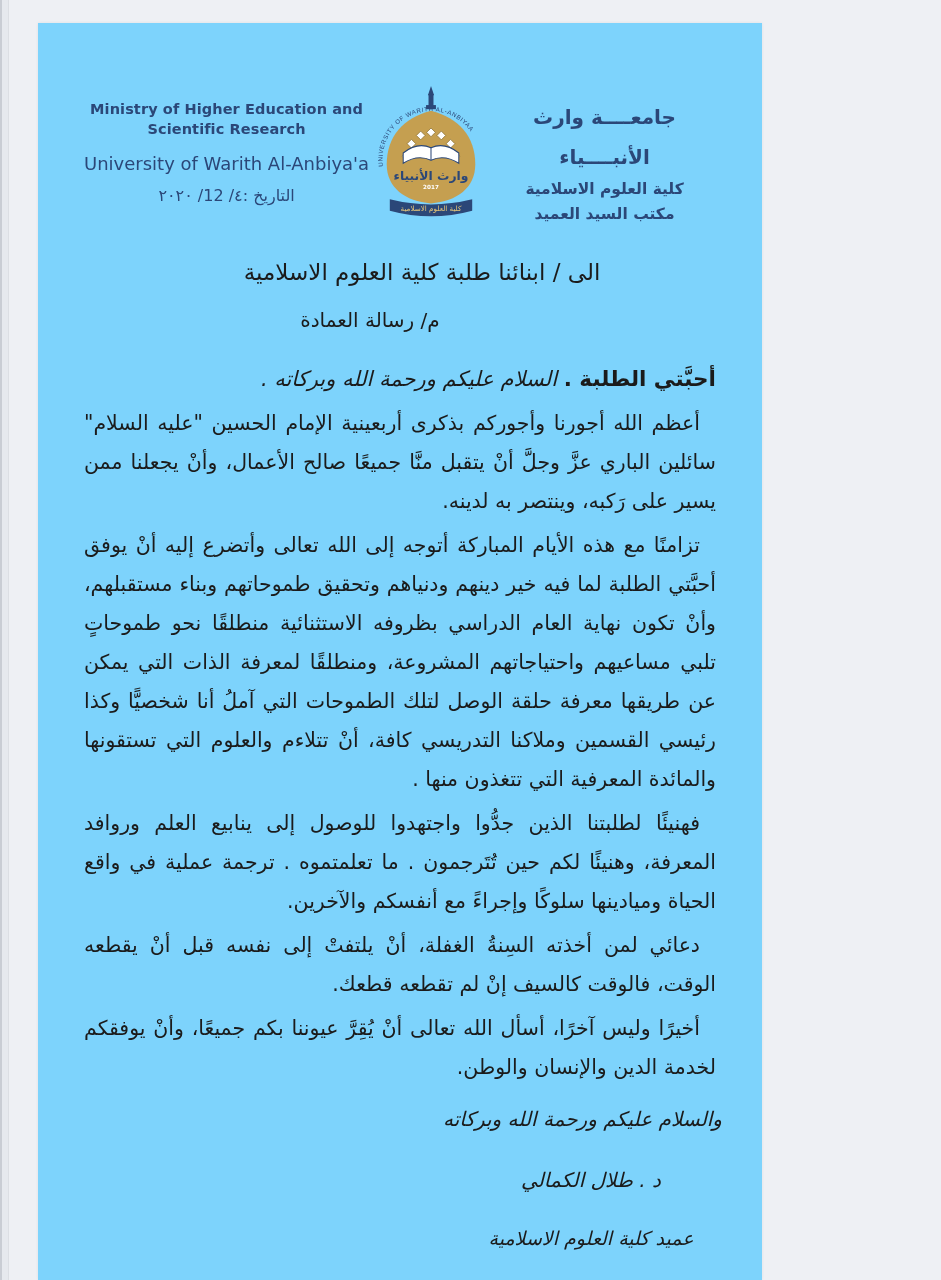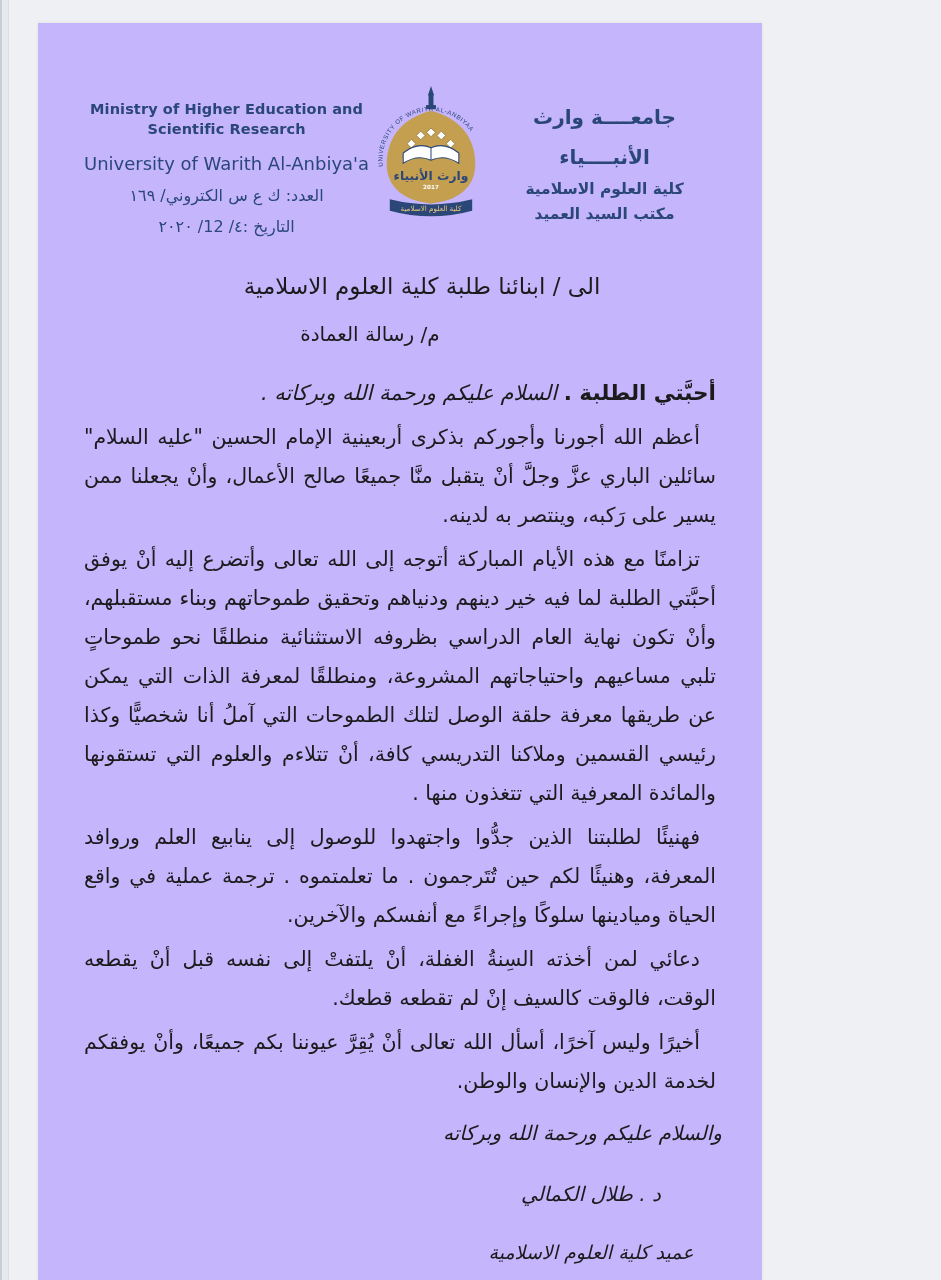--- a/index.html
+++ b/index.html
@@ -9,21 +9,21 @@
     font-family: "DejaVu Sans", sans-serif;
     position: relative;
   }
   .left-strip {
     position: absolute; left: 0; top: 0; width: 9px; height: 1280px;
     background: #e6e9ee; border-right: 1px solid #dcdfe4; border-left: 2px solid #c9cdd4;
   }
   .page {
     position: absolute; left: 38px; top: 23px;
     width: 724px; height: 1257px;
-    background: #c4b5fd;
+    background: #7dd3fc;
     box-shadow: 0 0 3px rgba(0,0,0,0.07);
     padding: 64px 46px 0 46px;
     color: #1b1b1b;
   }
   
   .letterhead { display: flex; flex-direction: row; align-items: flex-start; justify-content: space-between; }
   .h-left { width: 310px; text-align: center; color: #2b4778; padding-top: 12px; }
   .en-small { font-size: 14.5px; line-height: 20px; font-weight: bold; letter-spacing: 0.1px; }
   .en-univ  { font-size: 18px; line-height: 30px; margin-top: 10px; white-space: nowrap; }
   .ar-meta  { direction: rtl; font-size: 16px; line-height: 29px; margin-top: 2px; }
@@ -62,21 +62,20 @@
 <div class="left-strip"></div>
 
 <div class="page">
 
   <div class="letterhead">
 
     <div class="h-left">
       <div class="en-small">Ministry of Higher Education and</div>
       <div class="en-small">Scientific Research</div>
       <div class="en-univ">University of Warith Al-Anbiya'a</div>
-      <div class="ar-meta">العدد: ك ع س الكتروني/ ١٦٩</div>
       <div class="ar-meta">التاريخ :٤/ 12/ ٢٠٢٠</div>
     </div>
 
     <div class="h-logo">
       <svg viewBox="0 0 120 134" width="124" height="138">
         <defs>
           <path id="arcTop" d="M 15,86 A 47 47 0 1 1 105,86" fill="none"></path>
         </defs>
 
         <text font-size="6" fill="#2b4778" letter-spacing="0.6" font-family="'Liberation Sans', sans-serif">

